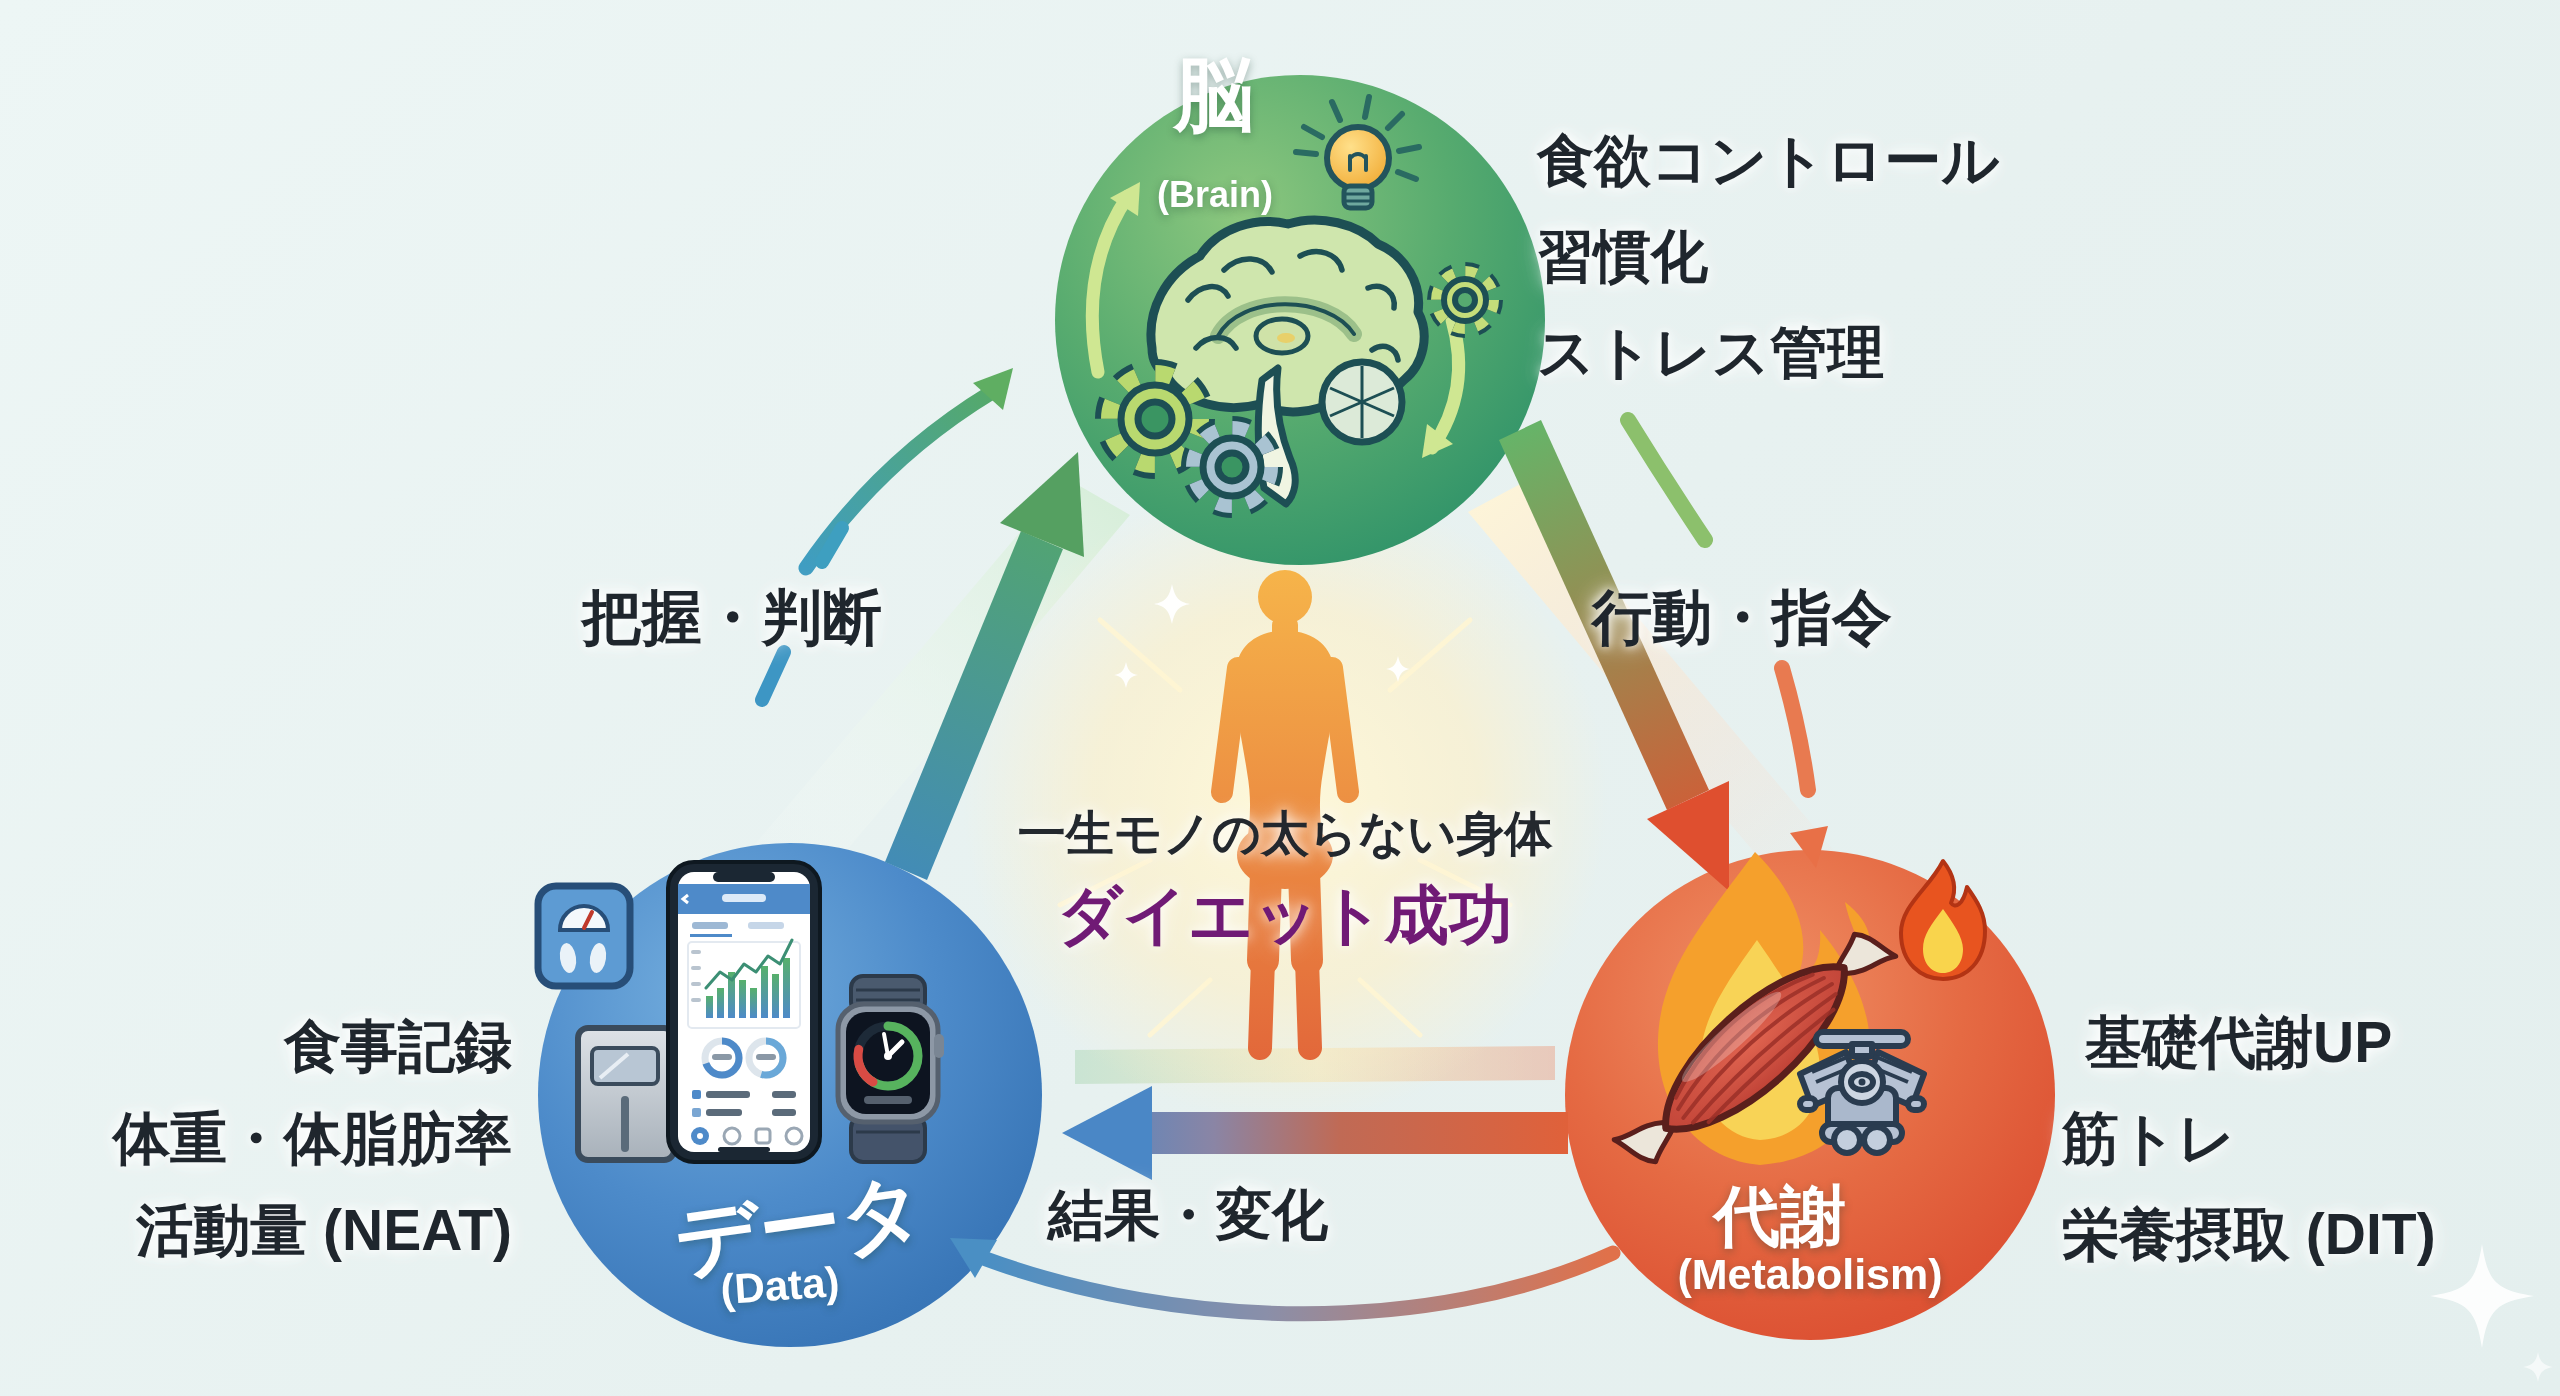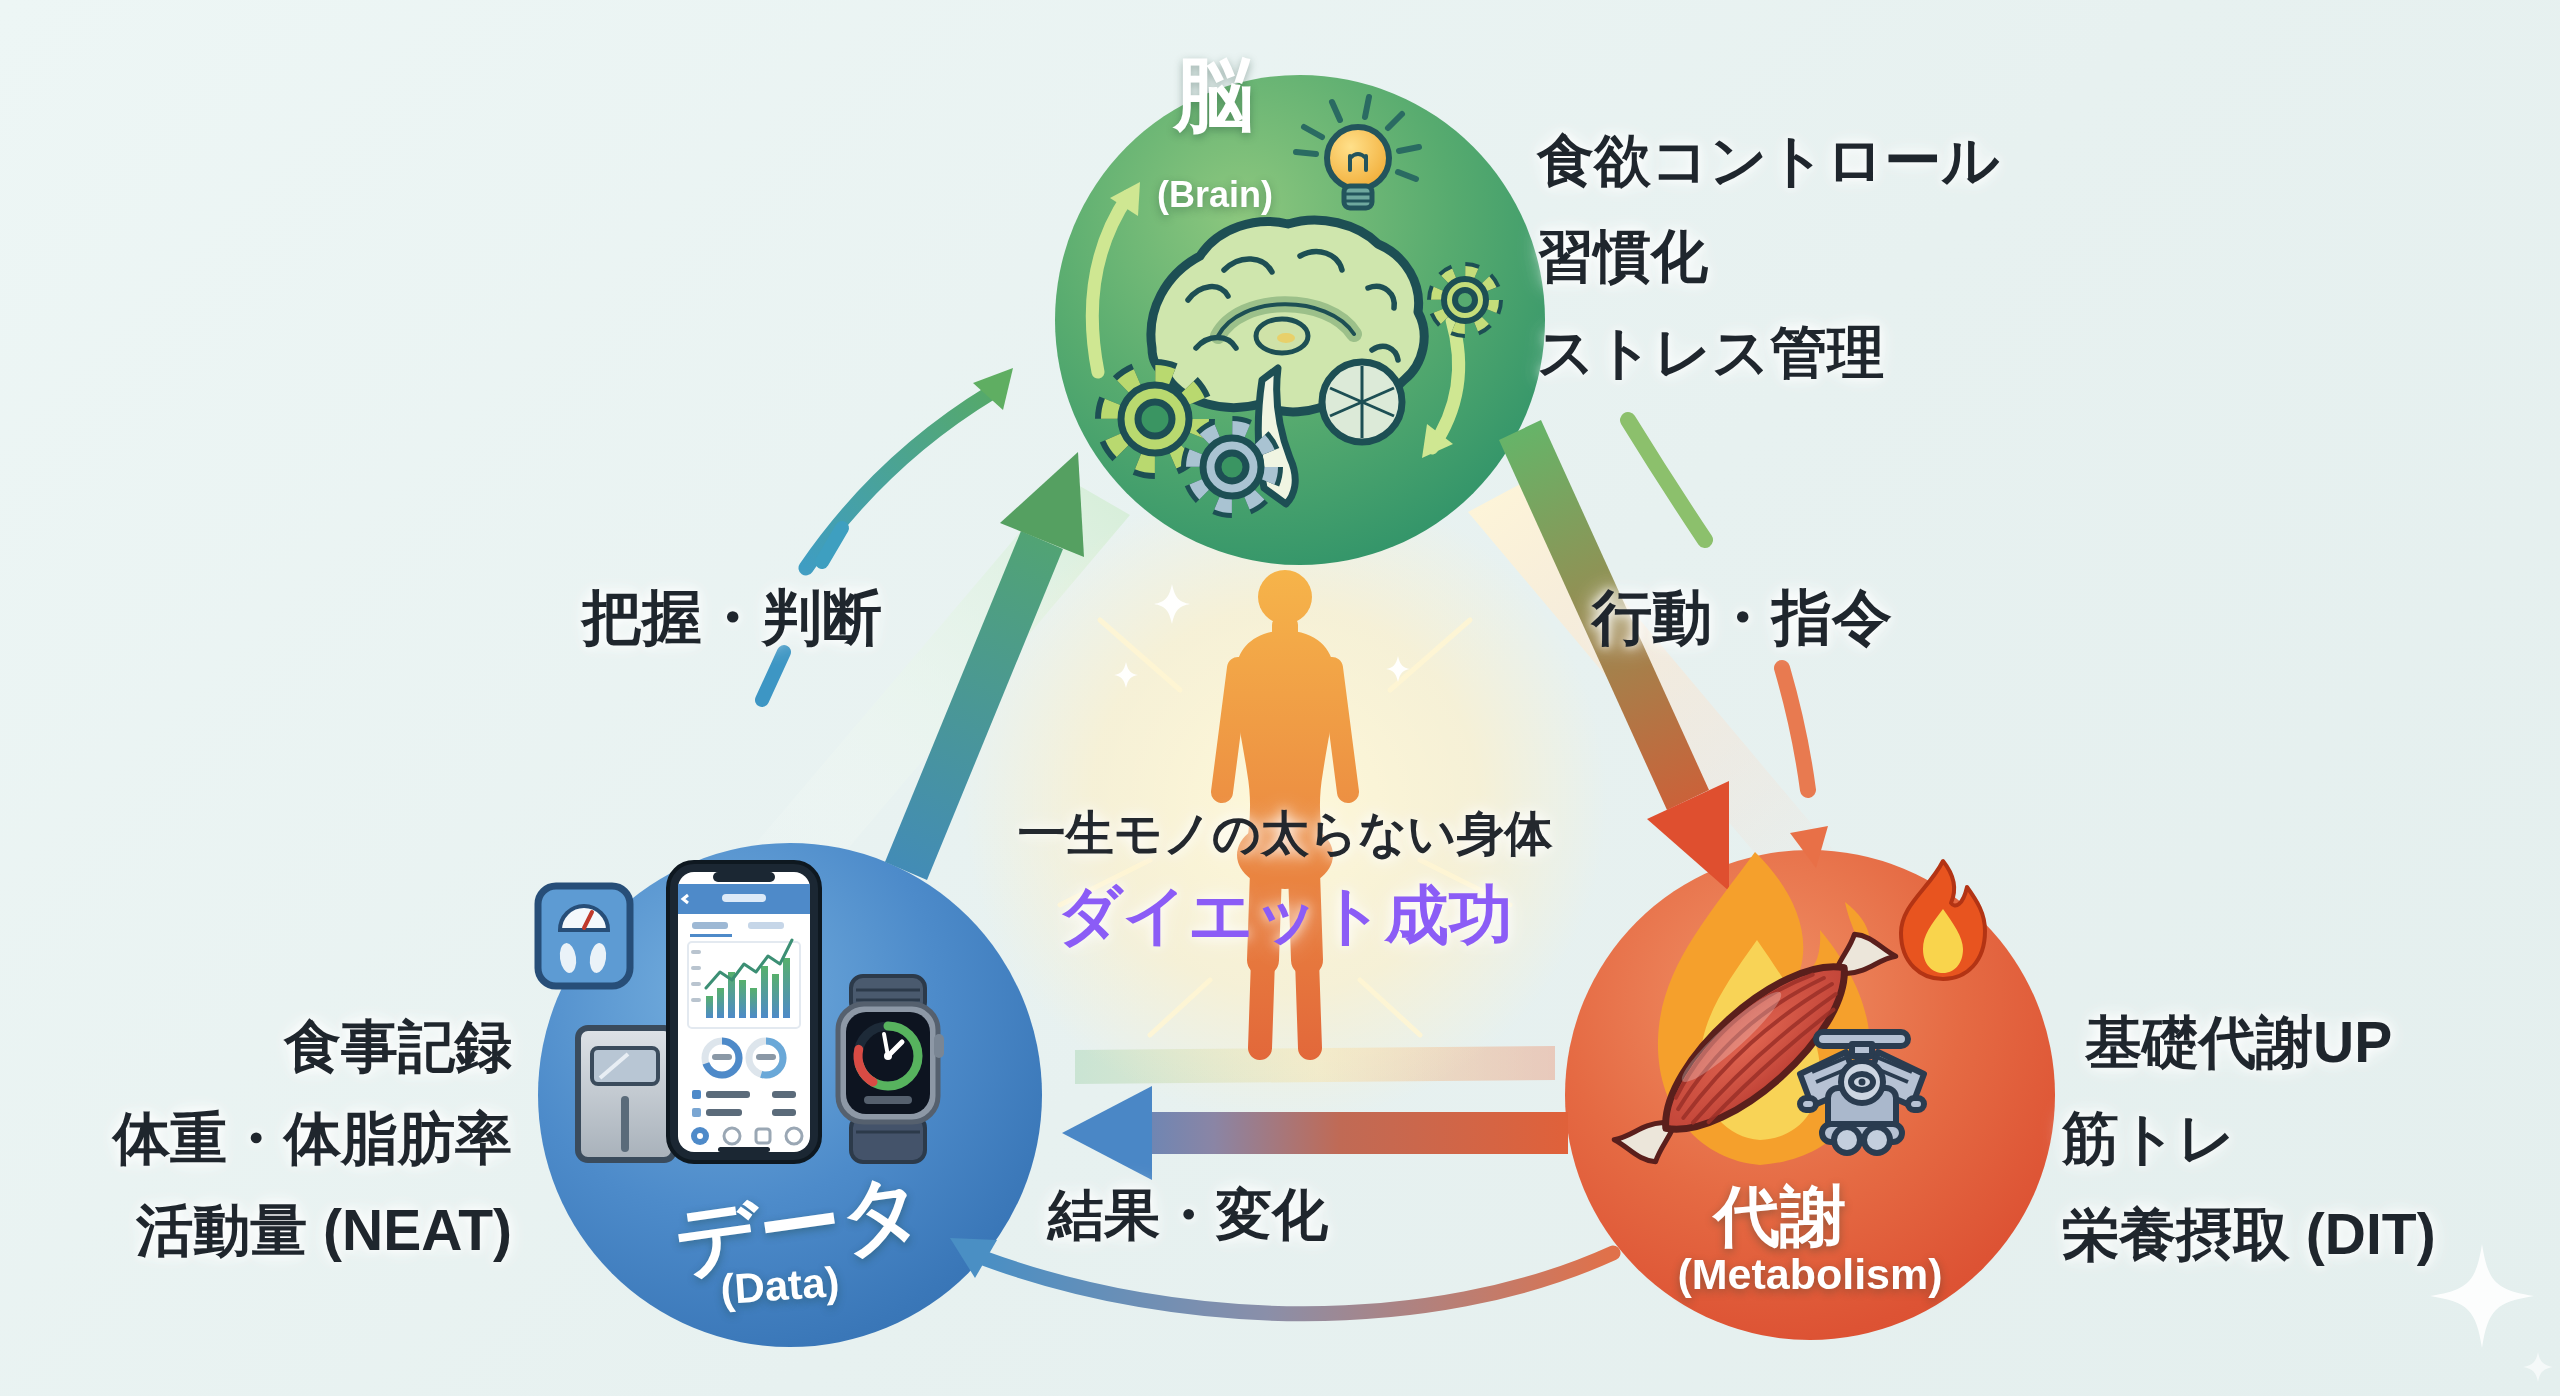--- a/index.html
+++ b/index.html
@@ -21,21 +21,21 @@
   #fg-svg{z-index:3;}
   .txt{position:absolute;z-index:4;white-space:nowrap;}
   .black{color:#1f262d;font-weight:800;
     text-shadow:0 0 10px rgba(255,255,255,.95),0 0 18px rgba(255,255,255,.8),0 0 26px rgba(255,255,255,.6);}
   .white{color:#ffffff;font-weight:800;text-shadow:0 3px 8px rgba(20,60,45,.35);}
   .item-list{line-height:96px;font-size:57px;}
   .item-list-left{line-height:92px;font-size:57px;text-align:right;}
   .edge-label{font-size:60px;}
   .center-line1{font-size:48px;font-weight:800;text-align:center;color:#23282e;
     text-shadow:0 0 12px rgba(255,255,255,.95),0 0 22px rgba(255,255,255,.85);}
-  .center-line2{font-size:64px;font-weight:900;text-align:center;color:#8b5cf6;
+  .center-line2{font-size:64px;font-weight:900;text-align:center;color:#701a75;
     text-shadow:0 0 12px rgba(255,255,255,.95),0 0 24px rgba(255,255,255,.85);}
 </style>
 </head>
 <body>
 
 <div class="stage">
 
   <svg id="bg-svg" class="layer" width="2560" height="1396" viewBox="0 0 2560 1396">
     <defs>
       <linearGradient id="bandLeft" x1="1110" y1="500" x2="720" y2="915" gradientUnits="userSpaceOnUse">

